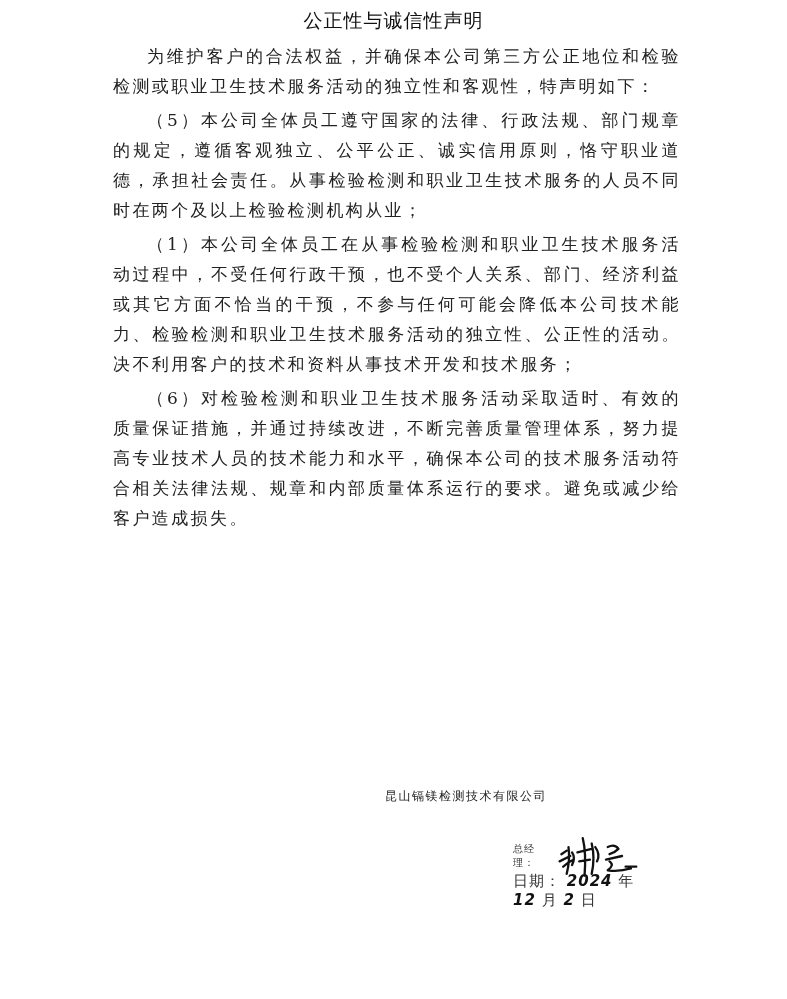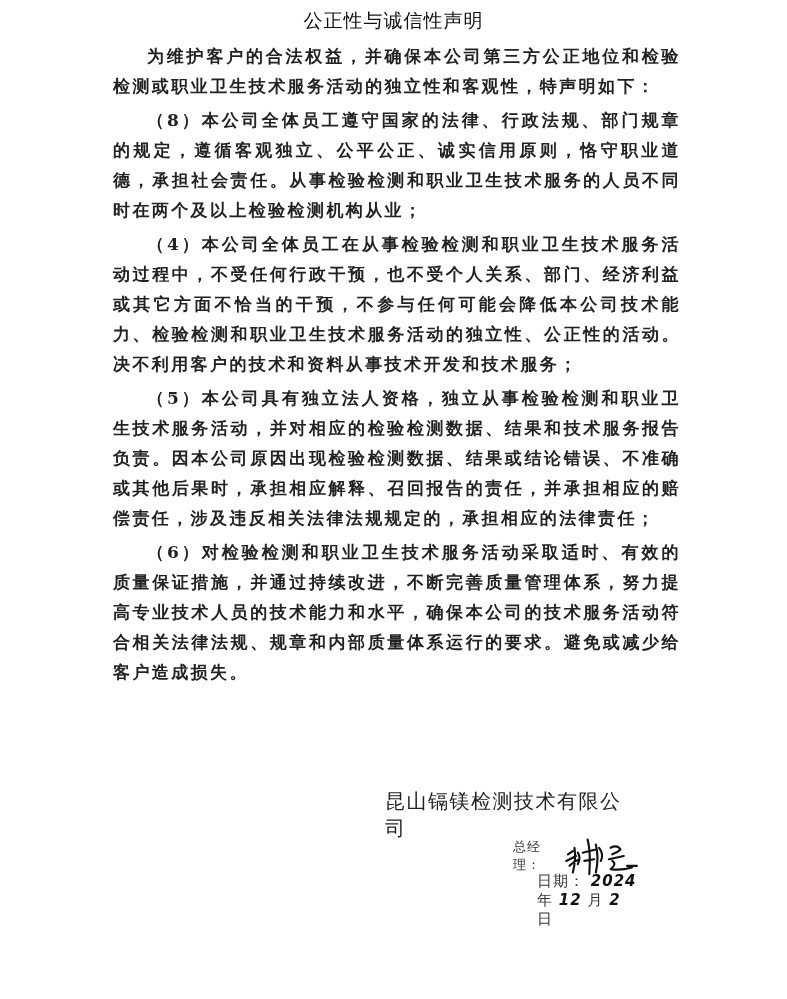--- a/index.html
+++ b/index.html
@@ -3,39 +3,38 @@
   <meta charset="utf-8">
   <style>
     html, body { margin: 0; padding: 0; background: #ffffff; }
     body { width: 787px; height: 999px; position: relative; overflow: hidden;
            font-family: "DejaVu Serif", "Liberation Serif", serif; color: #1a1a1a; }
     .page { position: absolute; left: 0; top: 0; width: 641px; height: 999px; background: #fff; }
     .title { position: absolute; top: 8px; left: 0; width: 787px; text-align: center;
              font-size: 19px; letter-spacing: 1px; color: #111; }
     .body { position: absolute; left: 113px; top: 41px; width: 568px; }
     .para { font-size: 17px; line-height: 30px; letter-spacing: 2.4px; text-indent: 2em;
-            margin: 0 0 4px 0; text-align: justify; color: #222; font-weight: bold; }
-    .company { position: absolute; left: 385px; top: 788px; font-size: 20px; letter-spacing: 1.5px; color: #222; }
-    .gm-row { position: absolute; left: 513px; top: 832px; font-size: 13px; letter-spacing: 1px; color: #333;
+            margin: 0 0 4px 0; text-align: justify; color: #222; }
+    .company { position: absolute; left: 385px; top: 788px; font-size: 12px; letter-spacing: 1.5px; color: #222; }
+    .gm-row { position: absolute; left: 513px; top: 832px; font-size: 10px; letter-spacing: 1px; color: #333;
               display: flex; align-items: center; }
     .sig { margin-left: 4px; width: 95px; height: 48px; }
-    .date-row { position: absolute; left: 513px; top: 872px; font-size: 15px; color: #333; letter-spacing: 1px; margin-left: 24px; }
+    .date-row { position: absolute; left: 513px; top: 872px; font-size: 15px; color: #333; letter-spacing: 1px; }
     .hand { font-family: "DejaVu Sans", sans-serif; font-weight: bold; font-style: italic; font-size: 15px; color: #111; }
   </style>
 </head>
 <body>
 
 <div class="page">
   <div class="title">公正性与诚信性声明</div>
 
   <div class="body">
     <p class="para">为维护客户的合法权益，并确保本公司第三方公正地位和检验检测或职业卫生技术服务活动的独立性和客观性，特声明如下：</p>
-    <p class="para">（8）本公司全体员工遵守国家的法律、行政法规、部门规章的规定，遵循客观独立、公平公正、诚实信用原则，恪守职业道德，承担社会责任。从事检验检测和职业卫生技术服务的人员不同时在两个及以上检验检测机构从业；</p>
-    <p class="para">（4）本公司全体员工在从事检验检测和职业卫生技术服务活动过程中，不受任何行政干预，也不受个人关系、部门、经济利益或其它方面不恰当的干预，不参与任何可能会降低本公司技术能力、检验检测和职业卫生技术服务活动的独立性、公正性的活动。决不利用客户的技术和资料从事技术开发和技术服务；</p>
-    <p class="para">（5）本公司具有独立法人资格，独立从事检验检测和职业卫生技术服务活动，并对相应的检验检测数据、结果和技术服务报告负责。因本公司原因出现检验检测数据、结果或结论错误、不准确或其他后果时，承担相应解释、召回报告的责任，并承担相应的赔偿责任，涉及违反相关法律法规规定的，承担相应的法律责任；</p>
+    <p class="para">（5）本公司全体员工遵守国家的法律、行政法规、部门规章的规定，遵循客观独立、公平公正、诚实信用原则，恪守职业道德，承担社会责任。从事检验检测和职业卫生技术服务的人员不同时在两个及以上检验检测机构从业；</p>
+    <p class="para">（1）本公司全体员工在从事检验检测和职业卫生技术服务活动过程中，不受任何行政干预，也不受个人关系、部门、经济利益或其它方面不恰当的干预，不参与任何可能会降低本公司技术能力、检验检测和职业卫生技术服务活动的独立性、公正性的活动。决不利用客户的技术和资料从事技术开发和技术服务；</p>
     <p class="para">（6）对检验检测和职业卫生技术服务活动采取适时、有效的质量保证措施，并通过持续改进，不断完善质量管理体系，努力提高专业技术人员的技术能力和水平，确保本公司的技术服务活动符合相关法律法规、规章和内部质量体系运行的要求。避免或减少给客户造成损失。</p>
   </div>
 
   <div class="company">昆山镉镁检测技术有限公司</div>
 
   <div class="gm-row">
     <span>总经理：</span>
     <svg class="sig" viewBox="0 0 95 48">
       <g fill="none" stroke="#111" stroke-width="2.6" stroke-linecap="round" stroke-linejoin="round">
         <path d="M6 22 L12 18 M4 30 L16 24 M8 36 Q14 30 20 28 M14 14 Q16 28 12 44 M18 20 Q22 26 18 34"></path>

